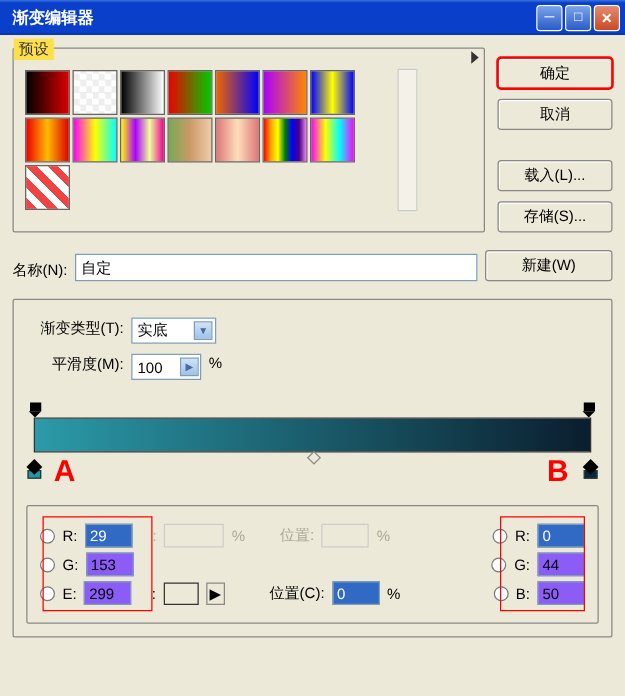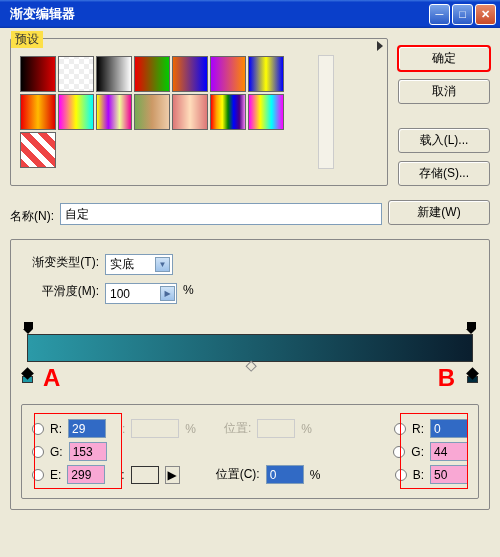--- a/index.html
+++ b/index.html
@@ -22,36 +22,36 @@
 .right-btns{display:flex;flex-direction:column;gap:8px;width:92px;margin-top:8px}
 .btn{background:#ece9d8;border:1px solid #888;border-radius:3px;padding:3px 4px;text-align:center;box-shadow:inset 1px 1px 0 #fff}
 .btn.highlight{outline:2px solid red;outline-offset:-1px}
 .name-row{display:flex;align-items:flex-end;gap:6px;margin:14px 0}
 .name-row input{flex:1;height:22px;border:1px solid #7f9db9;padding:0 4px;background:#fff}
 .grad-frame{border:1px solid #888;border-radius:2px;padding:14px 10px 10px 10px;position:relative}
 .sel-row{display:flex;align-items:flex-start;gap:6px;margin-bottom:8px}
 .sel-row label{width:78px;text-align:right}
 .combo{width:68px;height:21px;border:1px solid #7f9db9;background:#fff;display:flex;align-items:center;justify-content:space-between;padding:0 2px 0 4px}
 .combo .arrow{width:15px;height:15px;background:linear-gradient(#cfe3f7,#9ec2ea);border:1px solid #7f9db9;display:flex;align-items:center;justify-content:center;font-size:8px;color:#4a6a9a}
-.spin{width:72px;height:21px;border:1px solid #7f9db9;background:#fff;display:flex;align-items:center;padding:0 2px 0 4px;position:relative}
+.spin{width:56px;height:21px;border:1px solid #7f9db9;background:#fff;display:flex;align-items:center;padding:0 2px 0 4px;position:relative}
 .spin .arrow{width:15px;height:15px;background:linear-gradient(#cfe3f7,#9ec2ea);border:1px solid #7f9db9;position:absolute;right:1px;display:flex;align-items:center;justify-content:center;font-size:8px;color:#4a6a9a}
 .grad-editor{position:relative;margin:18px 0 22px 0;height:60px}
 .grad-bar{position:absolute;left:6px;right:6px;top:12px;height:28px;border:1px solid #333;background:linear-gradient(90deg,#2b9aa8,#0a1e2e)}
 .opstop{position:absolute;top:0;width:11px;height:11px}
 .opstop::before{content:"";position:absolute;width:9px;height:7px;background:#000;top:0;left:1px}
 .opstop::after{content:"";position:absolute;border-left:5px solid transparent;border-right:5px solid transparent;border-top:5px solid #000;top:7px;left:0}
 .colstop{position:absolute;bottom:0;width:13px;height:13px}
 .colstop .dia{width:9px;height:9px;background:#000;transform:rotate(45deg);margin:0 auto}
 .colstop .sq{width:11px;height:7px;border:1px solid #333;margin:-2px auto 0}
 .marker{position:absolute;top:42px;font-size:24px;font-weight:bold;color:red;font-family:Arial}
 .stops-frame{border:1px solid #888;border-radius:2px;padding:10px;position:relative;margin-top:6px}
 .stops-row{display:flex;align-items:center;gap:6px;margin:4px 0}
 .stops-row .dim{color:#aca899}
 .radio{width:12px;height:12px;border:1px solid #7a7a7a;border-radius:50%;background:#fff;flex-shrink:0}
-.num-in{width:38px;height:19px;border:1px solid #7f9db9;background:#f9a8d4;padding:0 3px;display:flex;align-items:center}
+.num-in{width:38px;height:19px;border:1px solid #7f9db9;background:#8b5cf6;padding:0 3px;display:flex;align-items:center}
 .num-in.sel{background:#316ac5;color:#fff}
 .col-preview{width:28px;height:18px;border:1px solid #333}
 .redbox{position:absolute;border:1px solid red;pointer-events:none}
 .mid-dia{position:absolute;top:43px;left:50%;width:8px;height:8px;border:1px solid #888;transform:rotate(45deg) translateX(-50%)}
 .play-tri{position:absolute;right:4px;top:2px;width:0;height:0;border-top:5px solid transparent;border-bottom:5px solid transparent;border-left:6px solid #333}
 </style>
 </head>
 <body>
 
 <div class="titlebar">

